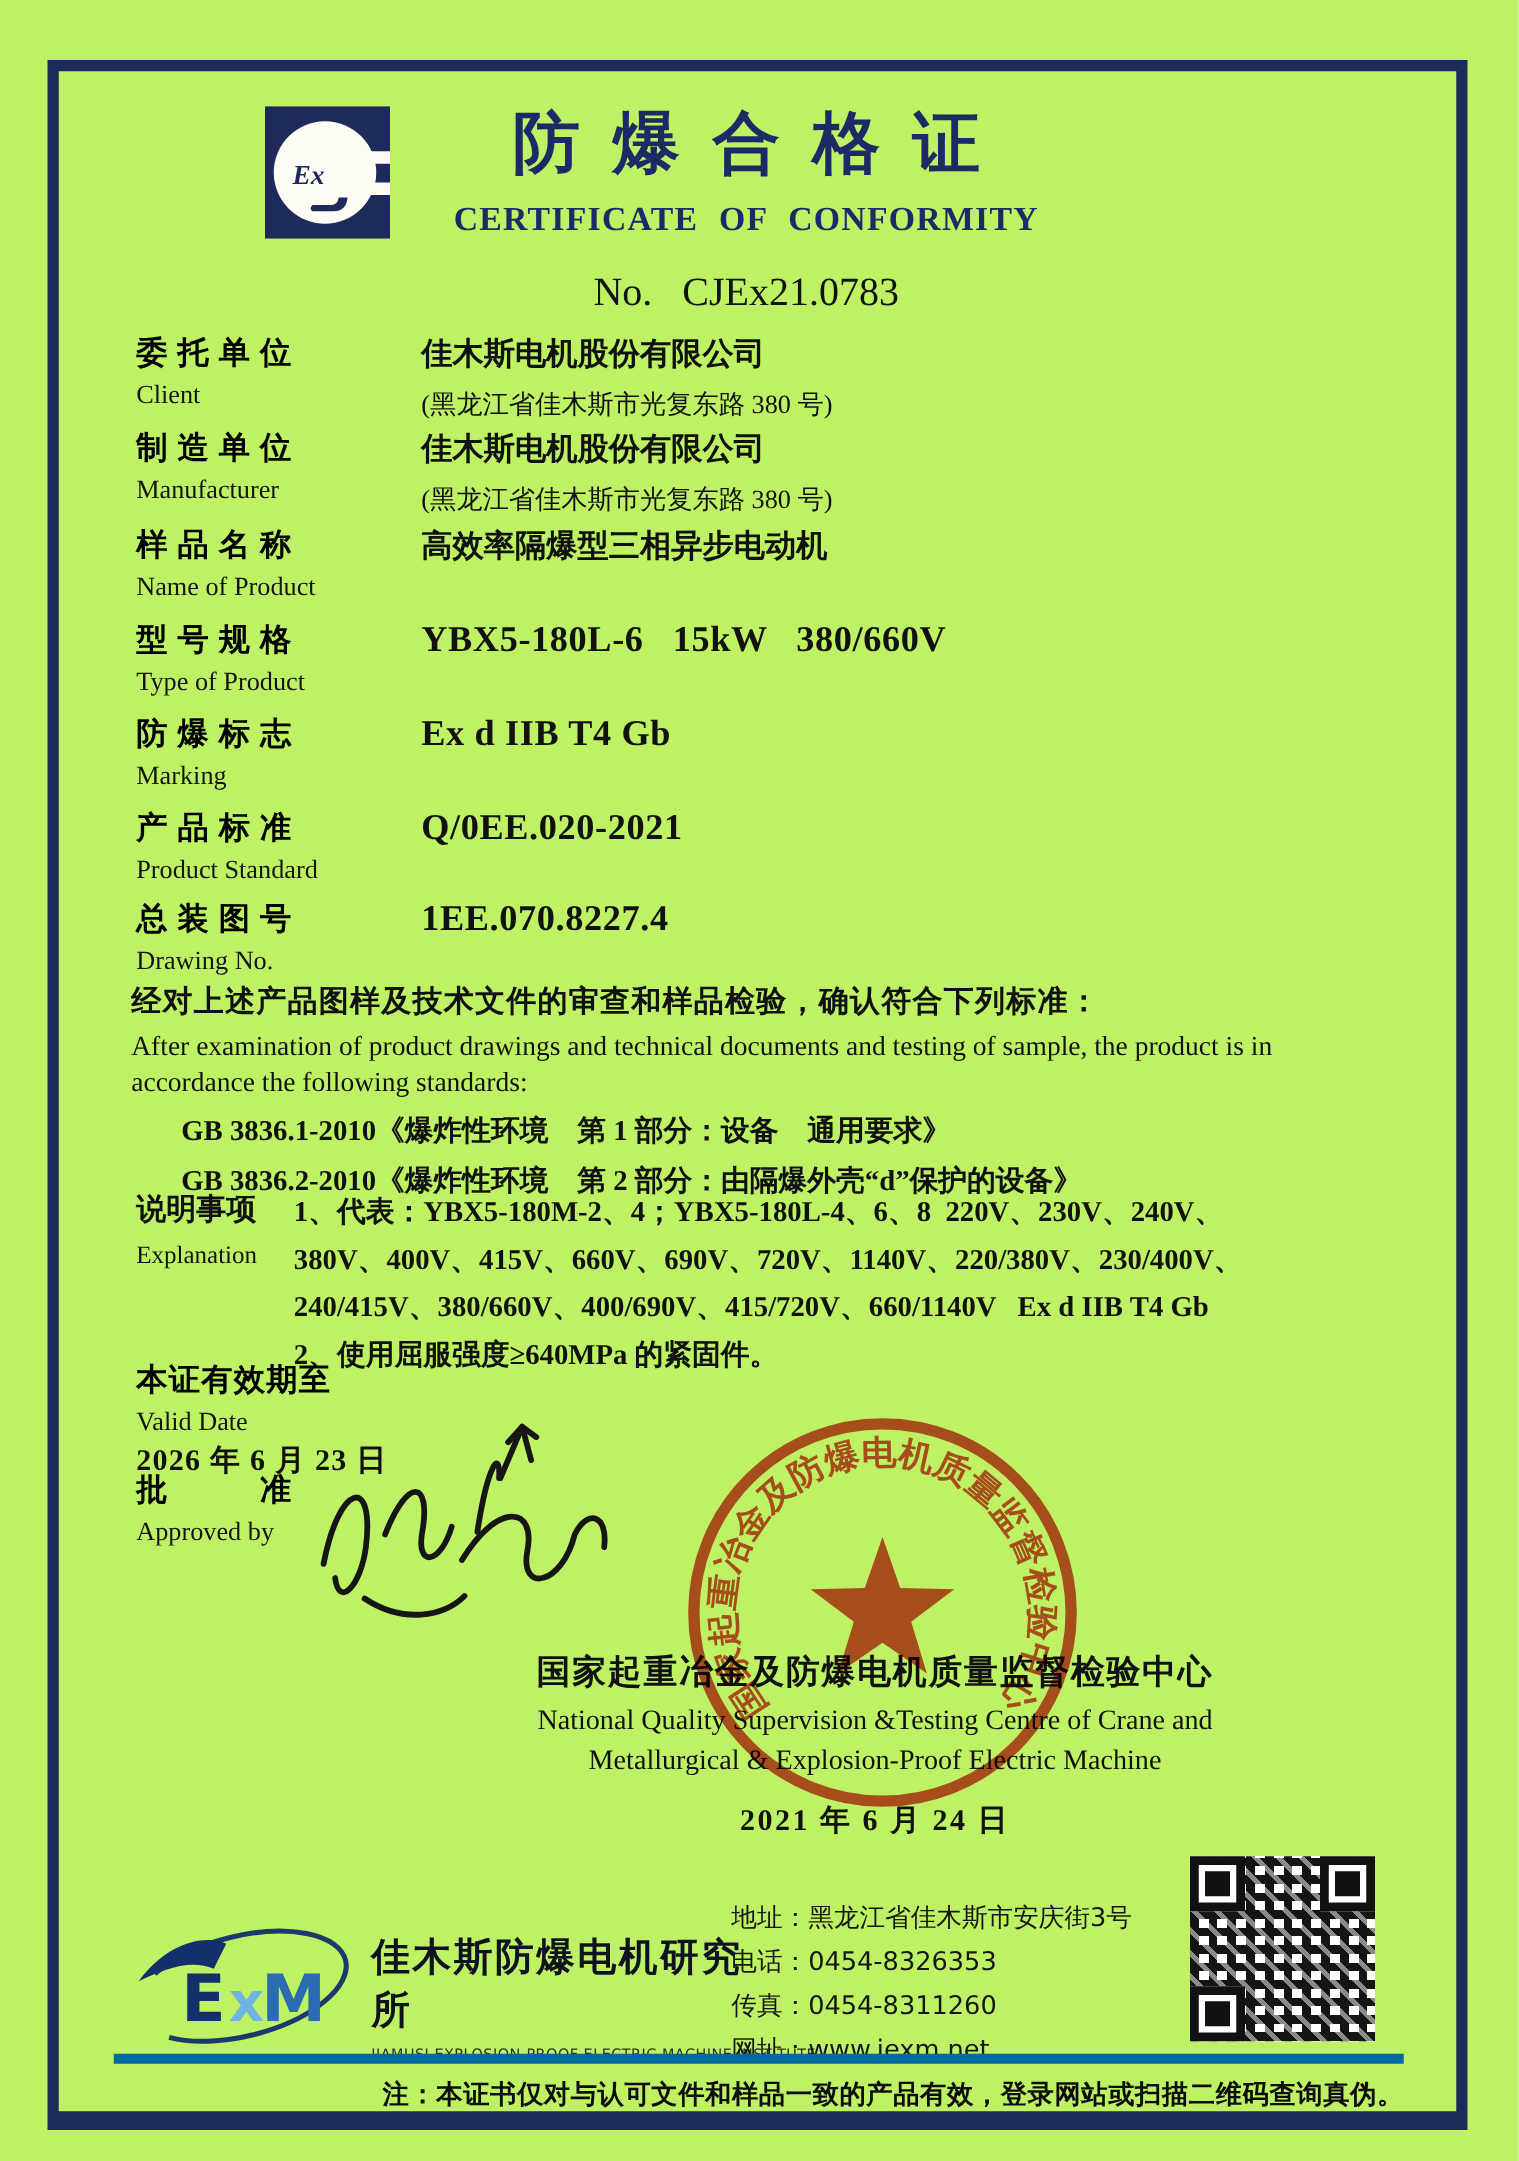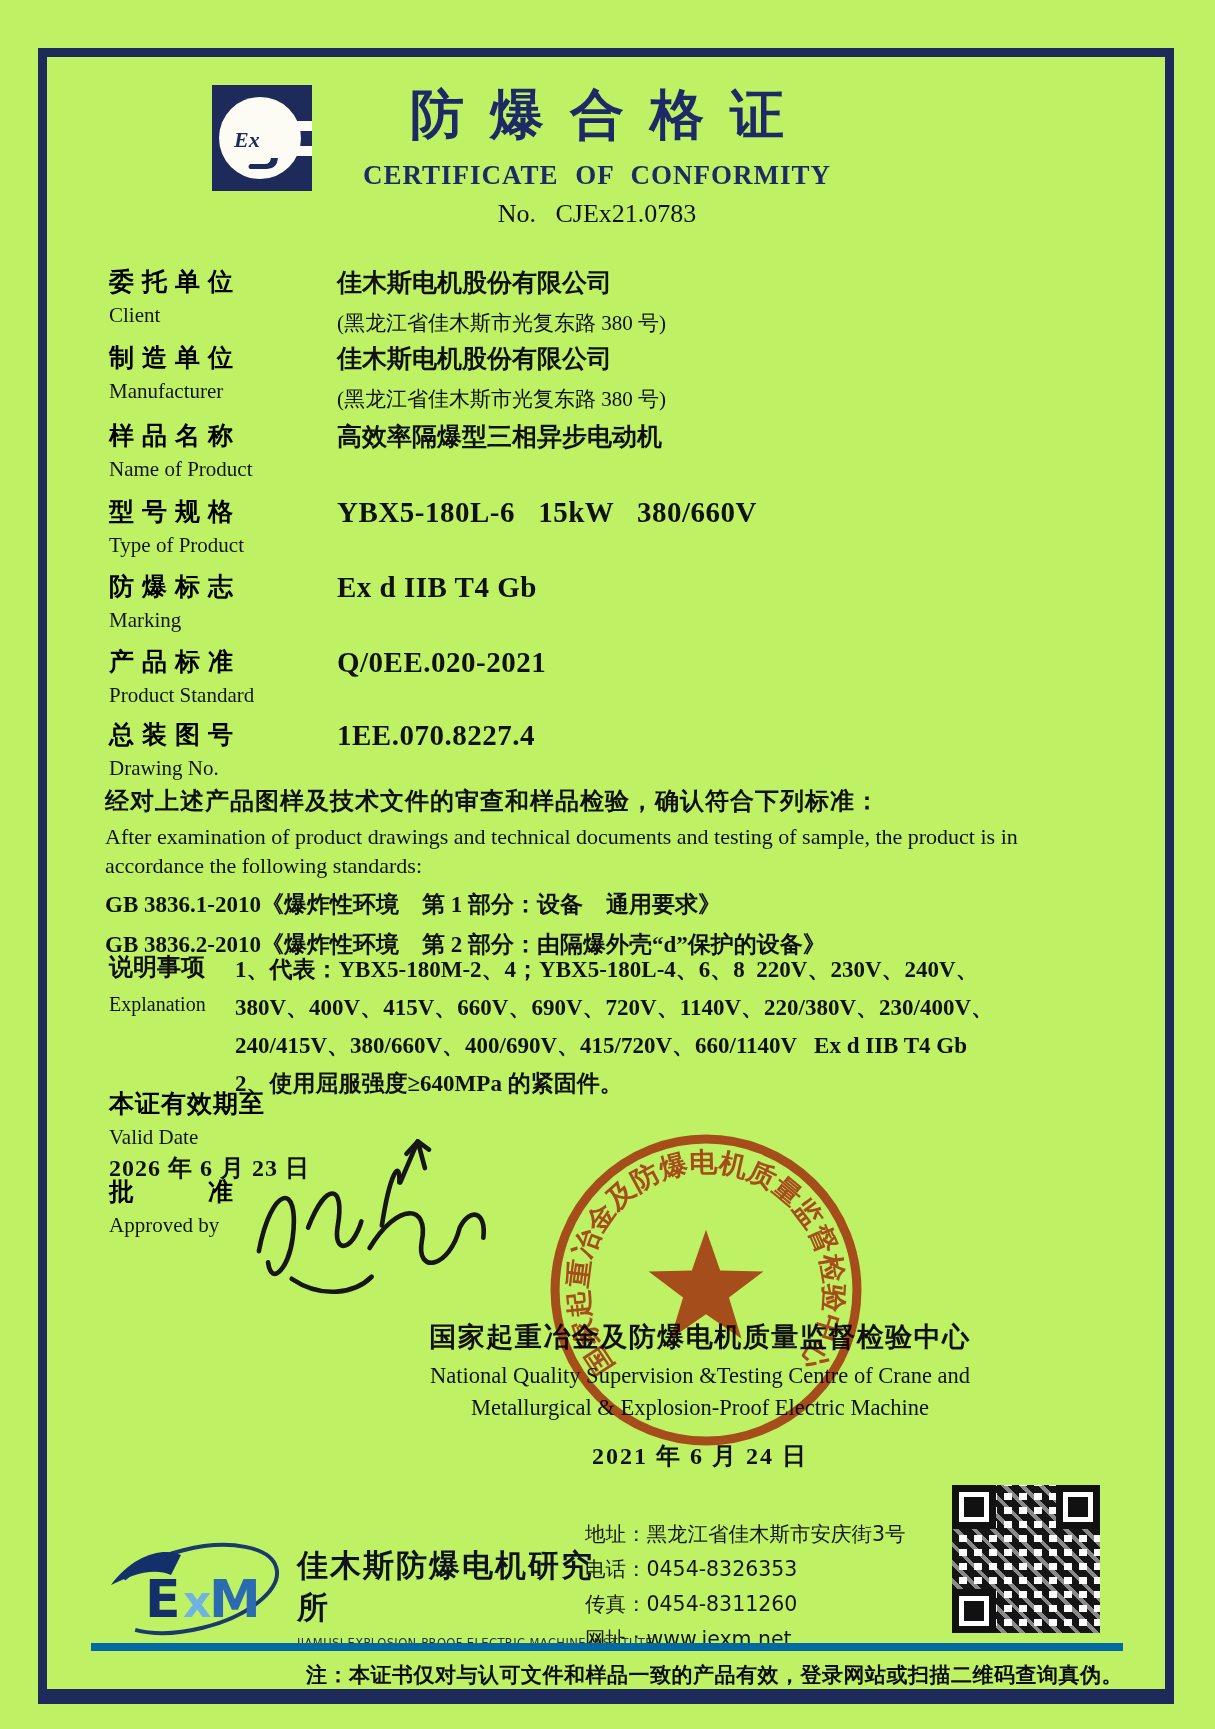--- a/index.html
+++ b/index.html
@@ -8,38 +8,38 @@
   .frame{position:absolute;left:38px;top:48px;width:1136px;height:1656px;box-sizing:border-box;
          border:9px solid #1e2a5a;border-bottom-width:15px;}
   .abs{position:absolute;}
 
   
   .exlogo{left:165px;top:28px;width:100px;height:106px;}
   .title-block{left:150px;top:22px;width:800px;text-align:center;}
   .title-zh{margin:0;font-size:54px;font-weight:700;color:#1d2a66;letter-spacing:26px;padding-left:26px;}
   .title-en{font-family:"Liberation Serif",serif;font-weight:700;font-size:27px;color:#1d2a66;
             letter-spacing:1px;word-spacing:9px;margin-top:8px;}
-  .cert-no{font-family:"Liberation Serif",serif;font-size:26px;color:#121212;margin-top:8px;white-space:pre-wrap;}
+  .cert-no{font-family:"Liberation Serif",serif;font-size:32px;color:#121212;margin-top:24px;white-space:pre-wrap;}
 
   
   .row{position:absolute;left:62px;display:flex;width:1020px;}
   .lab{width:228px;flex:none;}
   .lab-zh{font-size:25px;font-weight:700;letter-spacing:8px;color:#000;white-space:pre-wrap;}
   .lab-zh.nospace{letter-spacing:1px;}
   .lab-en{font-family:"Liberation Serif",serif;font-size:21px;margin-top:5px;color:#141414;}
   .val{padding-top:1px;}
   .val-zh{font-size:25px;font-weight:700;white-space:pre-wrap;}
   .val-latin{font-family:"Liberation Serif",serif;font-size:29px;font-weight:700;letter-spacing:.5px;white-space:pre-wrap;}
   .val-sub{font-family:"Liberation Serif",serif;font-size:21px;margin-top:10px;font-weight:400;white-space:pre-wrap;}
 
   
   .stmt{left:58px;top:728px;width:1016px;}
   .stmt-zh{font-size:24px;font-weight:700;letter-spacing:1px;}
   .stmt-en{font-family:"Liberation Serif",serif;font-size:22px;line-height:1.32;margin-top:5px;width:940px;}
-  .stmt-std{font-family:"Liberation Serif",serif;font-weight:600;font-size:23px;margin-top:9px;white-space:pre-wrap;}
+  .stmt-std{font-family:"Liberation Serif",serif;font-weight:600;font-size:23px;margin-top:9px;margin-left:40px;white-space:pre-wrap;}
 
   
   .exp{left:62px;top:894px;display:flex;width:1030px;}
   .exp-lab{width:126px;flex:none;}
   .exp-zh{font-size:24px;font-weight:700;}
   .exp-en{font-family:"Liberation Serif",serif;font-size:20px;margin-top:10px;}
   .exp-lines{flex:1;}
   .exp-line{font-family:"Liberation Serif",serif;font-weight:600;font-size:23px;line-height:38px;white-space:pre-wrap;}
 
   

